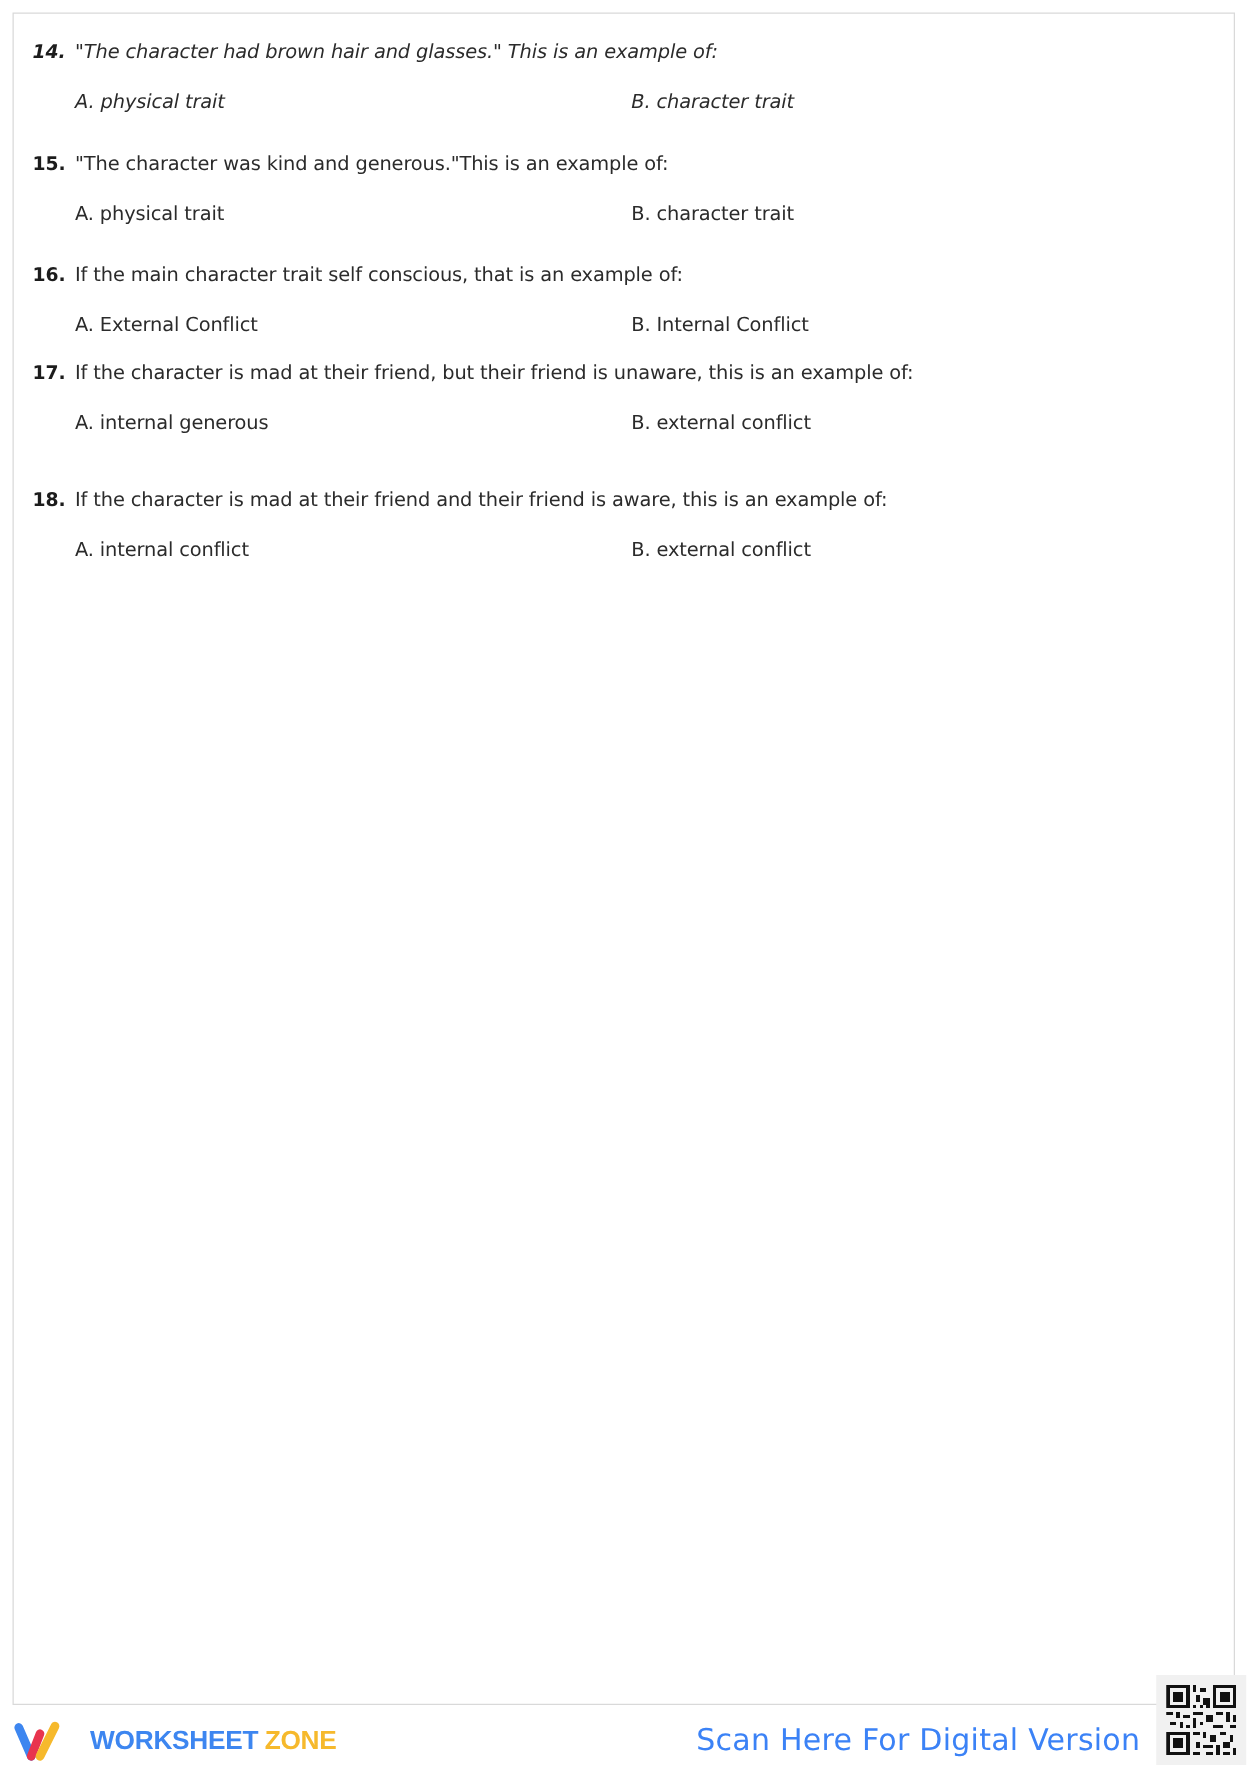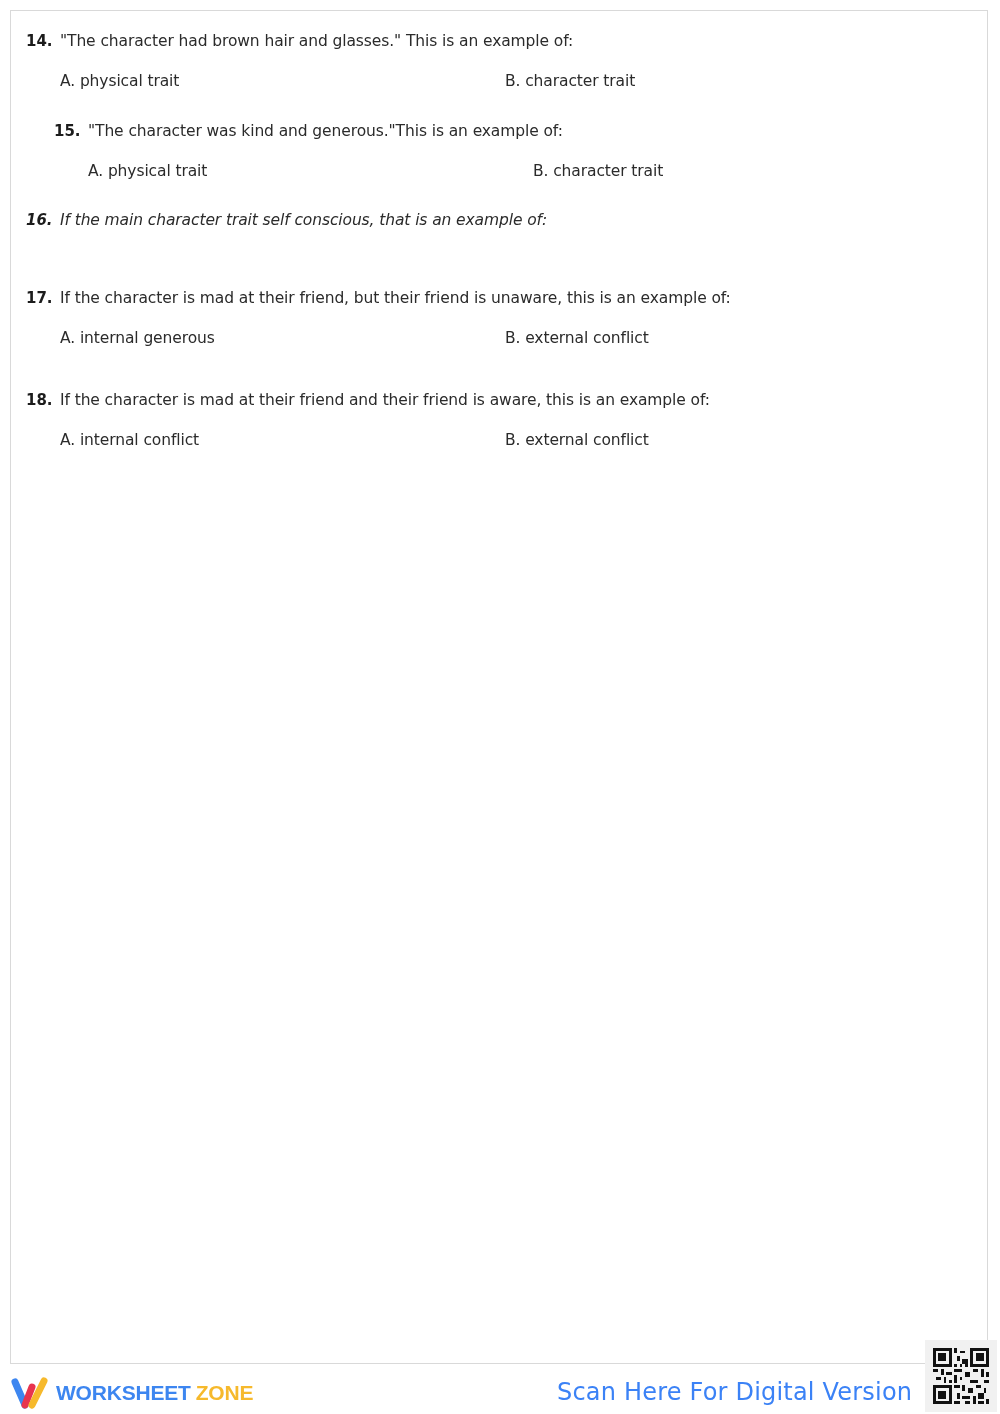--- a/index.html
+++ b/index.html
@@ -9,64 +9,68 @@
                   border: 1px solid #d9d9d9; box-sizing: border-box; }
     .question { position: absolute; left: 26px; width: 940px; }
     .q-row { display: flex; align-items: baseline; font-size: 15.5px; line-height: 20px; }
     .q-num { font-weight: bold; width: 34px; flex: none; color: #1c1c1c; font-size: 15px; }
     .q-text { color: #2b2b2b; letter-spacing: -0.1px; }
     .opt-row { position: relative; height: 20px; margin-top: 20px; font-size: 15.5px; line-height: 20px; }
     .opt { position: absolute; top: 0; color: #2b2b2b; letter-spacing: -0.1px; }
     .opt-a { left: 34px; }
     .opt-b { left: 479px; }
 
-    .footer-logo { position: absolute; left: 10px; top: 1376px; height: 34px; display: flex; align-items: center; }
+    .footer-logo { position: absolute; left: 10px; top: 1376px; height: 34px; display: flex; align-items: center; gap: 16px; }
     .logo-mark { width: 40px; height: 34px; }
     .logo-text { font-family: "Liberation Sans", sans-serif; font-weight: bold; font-size: 21px;
                  letter-spacing: -0.2px; margin-left: 6px; }
     .logo-w { color: #3d86f0; }
     .logo-z { color: #f6b92c; margin-left: 5px; }
 
     .scan-text { position: absolute; left: 557px; top: 1378px; font-size: 24px; color: #3b82f6;
                  font-family: "DejaVu Sans", sans-serif; letter-spacing: 0.2px; }
     .qr-box { position: absolute; left: 925px; top: 1340px; width: 72px; height: 72px; background: #f1f1f1;
               display: flex; align-items: center; justify-content: center; }
     .qr { width: 56px; height: 56px; }
   </style>
 </head>
 <body>
 
 <div class="page-frame"></div>
 
-<div class="question" style="top:31px;">
+<div class="question" style="top:31px;font-style:italic;">
   <div class="q-row">
     <span class="q-num">14.</span>
     <span class="q-text">"The character had brown hair and glasses." This is an example of:</span>
   </div>
   <div class="opt-row">
     <span class="opt opt-a">A. physical trait</span>
     <span class="opt opt-b">B. character trait</span>
   </div>
 </div>
 
-<div class="question" style="top:121px;margin-left:28px;">
+<div class="question" style="top:121px;">
   <div class="q-row">
     <span class="q-num">15.</span>
     <span class="q-text">"The character was kind and generous."This is an example of:</span>
   </div>
   <div class="opt-row">
     <span class="opt opt-a">A. physical trait</span>
     <span class="opt opt-b">B. character trait</span>
   </div>
 </div>
 
-<div class="question" style="top:210px;font-style:italic;">
+<div class="question" style="top:210px;">
   <div class="q-row">
     <span class="q-num">16.</span>
     <span class="q-text">If the main character trait self conscious, that is an example of:</span>
+  </div>
+  <div class="opt-row">
+    <span class="opt opt-a">A. External Conflict</span>
+    <span class="opt opt-b">B. Internal Conflict</span>
   </div>
 </div>
 
 <div class="question" style="top:288px;">
   <div class="q-row">
     <span class="q-num">17.</span>
     <span class="q-text">If the character is mad at their friend, but their friend is unaware, this is an example of:</span>
   </div>
   <div class="opt-row">
     <span class="opt opt-a">A. internal generous</span>

